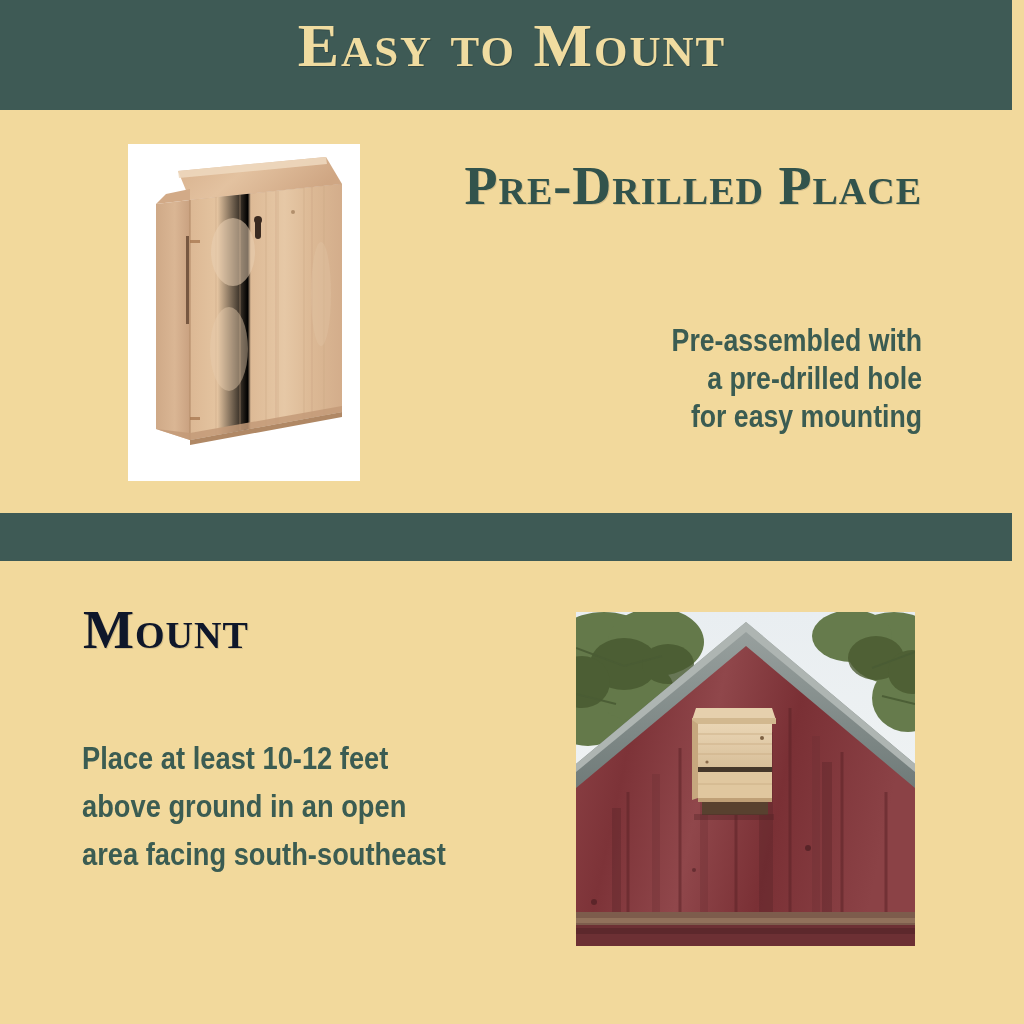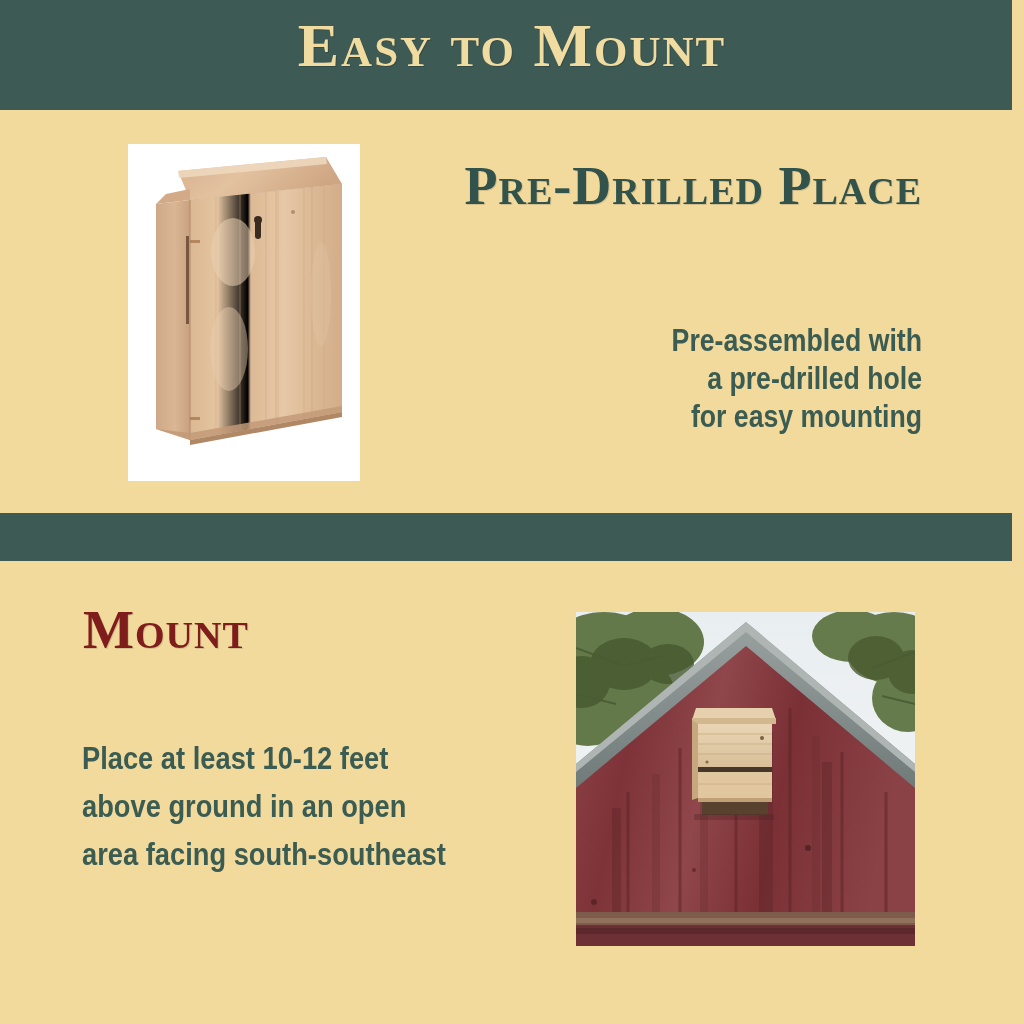--- a/index.html
+++ b/index.html
@@ -70,21 +70,21 @@
     font-weight:700;
     line-height:38px;
     transform:scaleX(0.86);
     transform-origin:right top;
   }
 
   
   .sec2-heading{
     position:absolute;
     left:83px;top:597px;
-    color:#7f1d1d;
+    color:#0f172a;
     font-family:"Liberation Serif", serif;
     font-size:54px;
     font-weight:700;
     font-variant:small-caps;
     letter-spacing:1px;
     line-height:66px;
     text-shadow:1px 1px 0 rgba(0,0,0,0.12);
   }
   .sec2-body{
     position:absolute;

